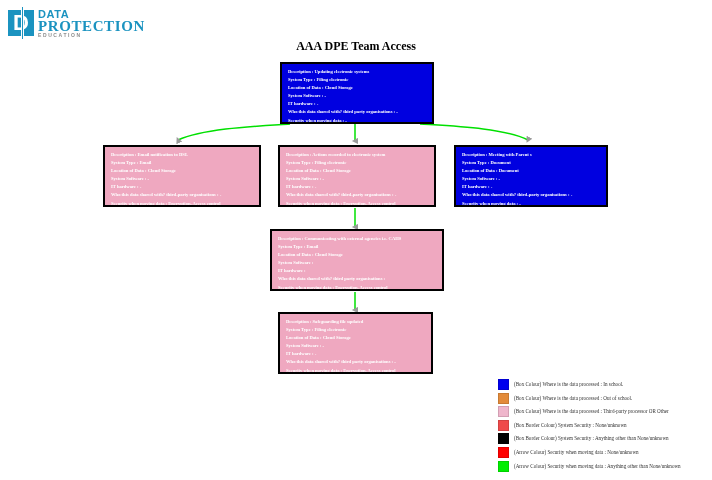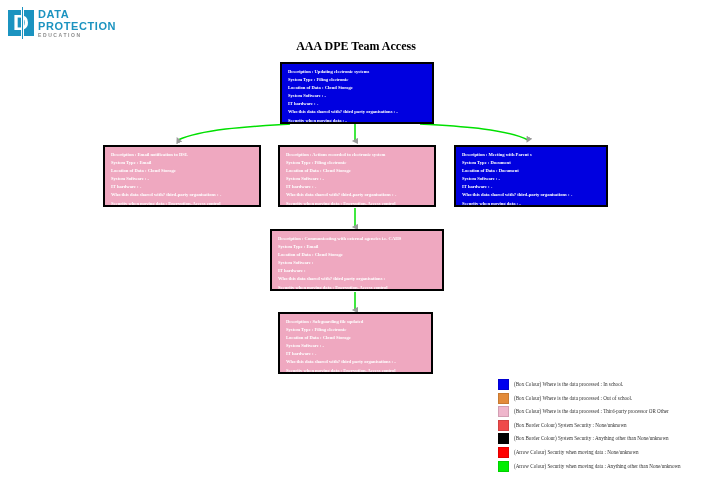--- a/index.html
+++ b/index.html
@@ -28,22 +28,22 @@
     position: absolute; left: 13px; top: -3px;
     width: 3px; height: 32px; background: #1b93c0;
     border-left: 1px solid #ffffff; border-right: 1px solid #ffffff;
   }
   #logo .words { position: absolute; left: 30px; top: 0px; }
   #logo .l1 {
     color: #1b93c0; font-family: "Liberation Sans", sans-serif;
     font-weight: bold; font-size: 11px; letter-spacing: .6px; line-height: 12px;
   }
   #logo .l2 {
-    color: #1b93c0; font-family: Liberation Sans, sans-serif;
-    font-weight: bold; font-size: 11px; letter-spacing: .6px; line-height: 12px;
+    color: #1b93c0; font-family: Liberation Serif, serif;
+    font-weight: bold; font-size: 15px; letter-spacing: .6px; line-height: 12px;
   }
   #logo .l3 {
     color: #8d8d8d; font-family: "Liberation Sans", sans-serif;
     font-weight: bold; font-size: 5px; letter-spacing: 1.6px; line-height: 7px;
   }
 
   
   #title {
     position: absolute; left: 0; top: 39px; width: 712px;
     text-align: center; font-size: 12px; font-weight: bold;

